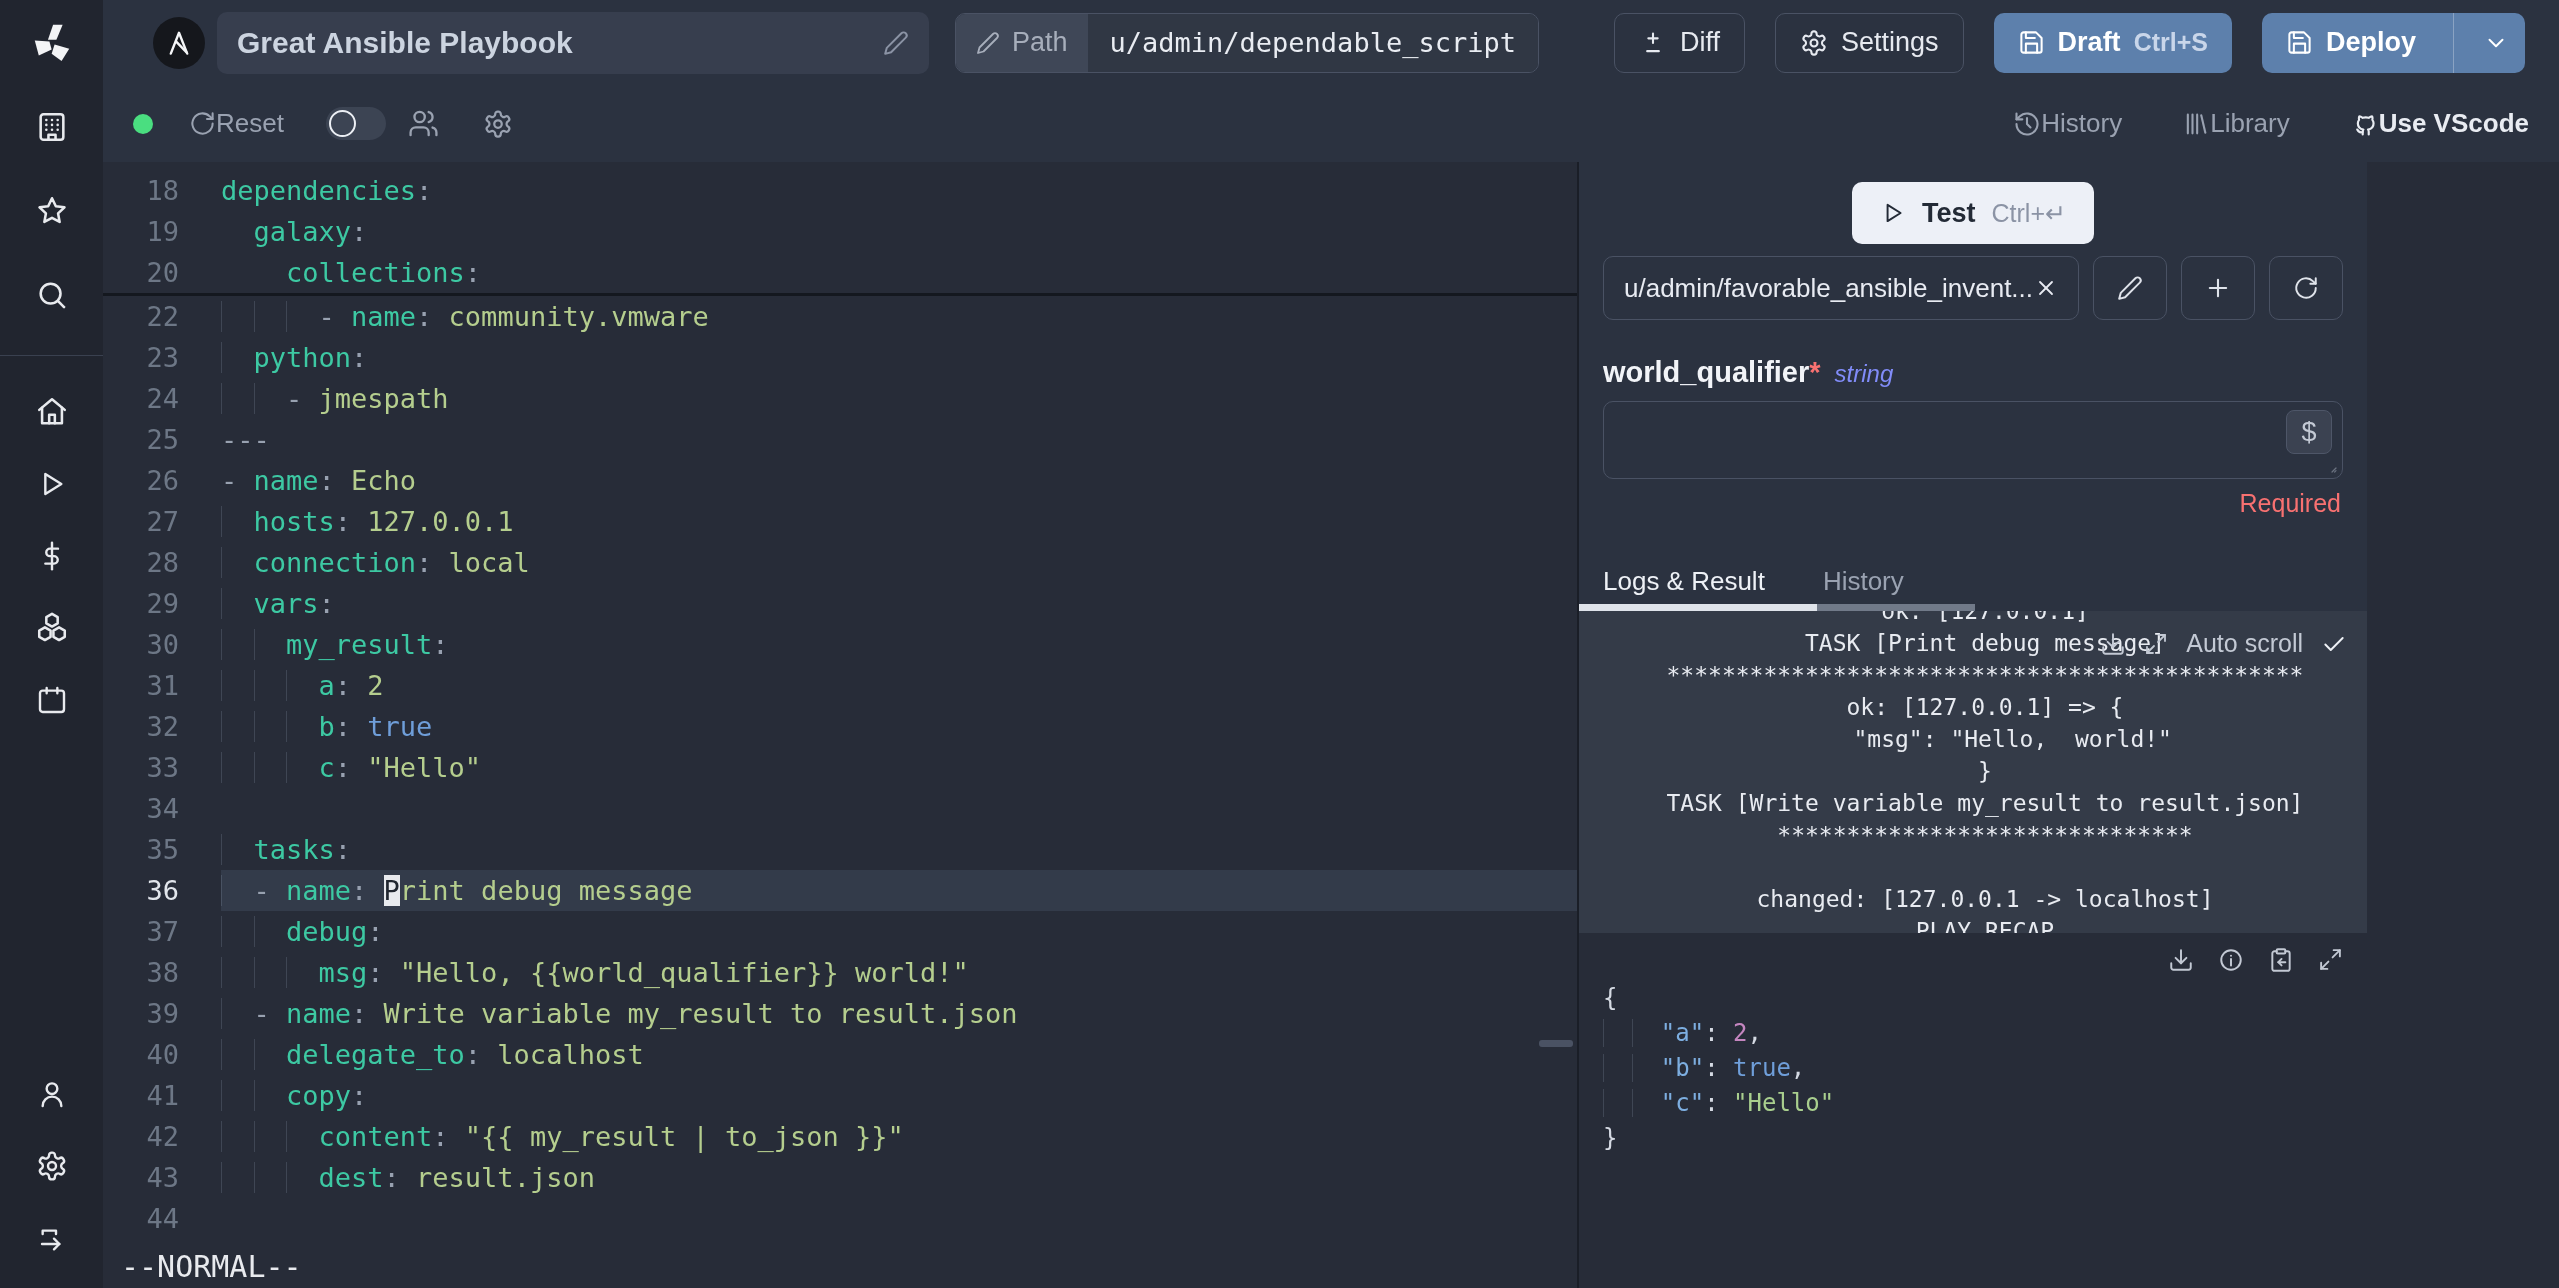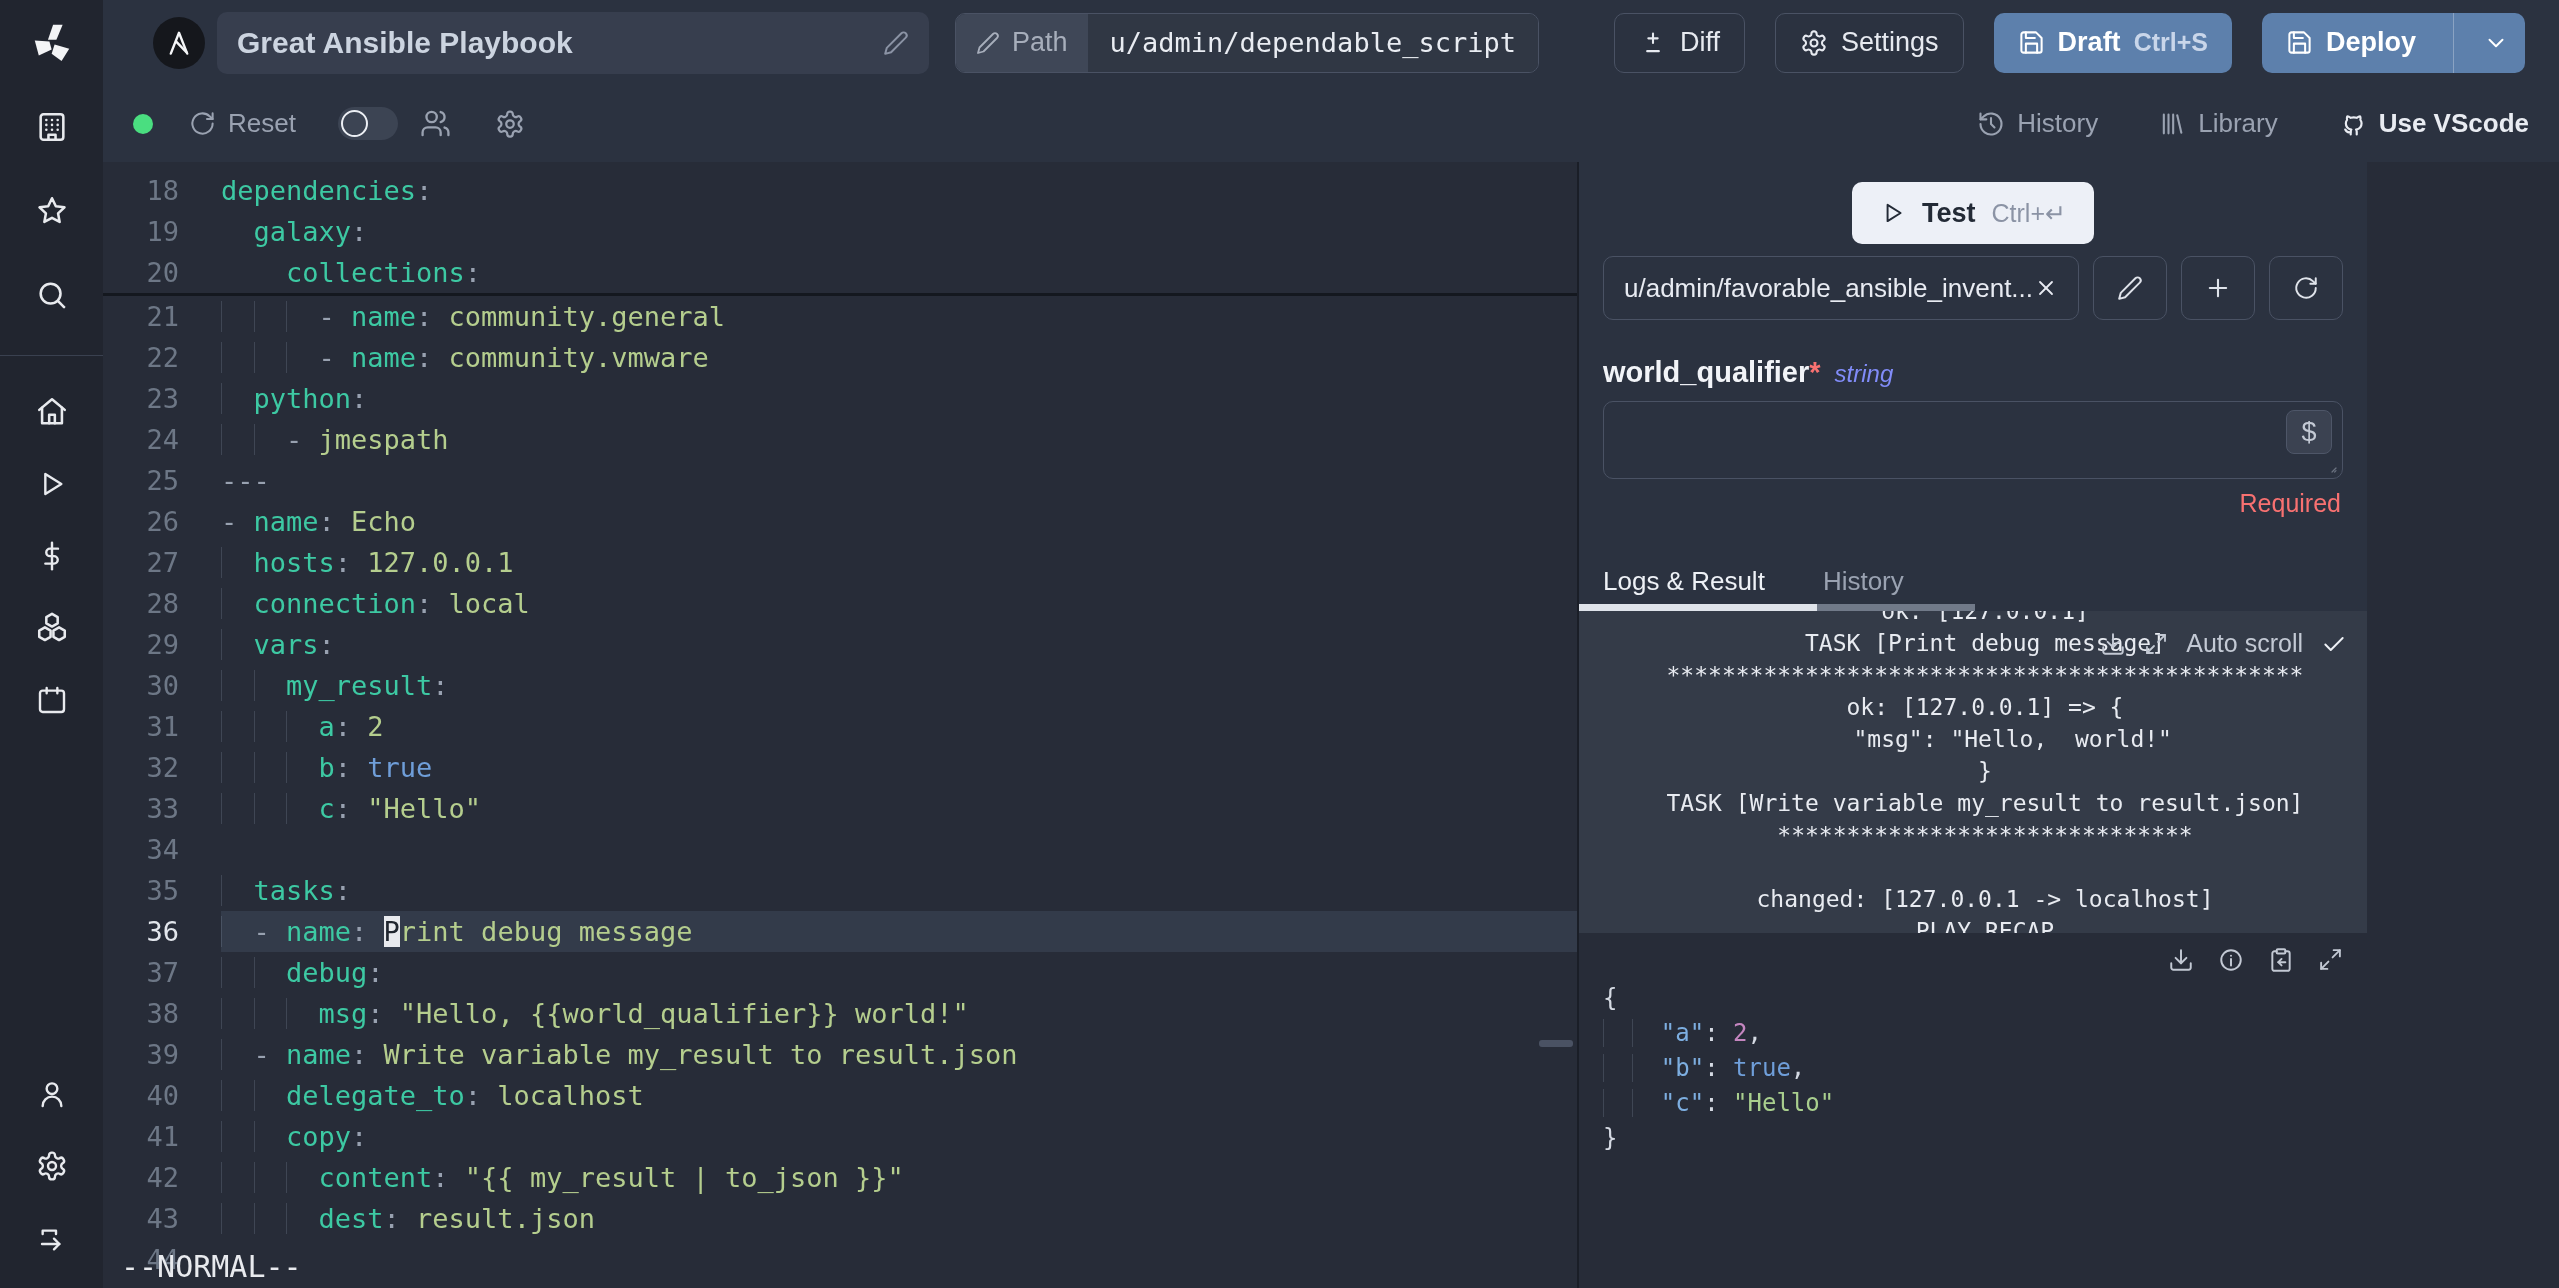--- a/index.html
+++ b/index.html
@@ -50,21 +50,21 @@
   .btn-ghost { border:1px solid #4a5264; background:transparent; color:#e7eaf0; padding:0 24px; }
   .btn-blue { background:#5d80ac; color:#ffffff; padding:0 24px; font-weight:700; }
   .btn .short { font-weight:700; color:#c9d6ea; font-size:25px; }
   .split { padding:0; overflow:hidden; }
   .split .seg-main { display:flex; align-items:center; gap:13px; padding:0 24px; height:100%; }
   .split .seg-div { width:1px; height:100%; background:rgba(255,255,255,.28); }
   .split .seg-chev { width:58px; height:100%; display:flex; align-items:center; justify-content:center; }
 
   .toolbar2 { height:77px; background:#2b3240; display:flex; align-items:center; padding:0 30px 0 30px; }
   .dot { width:20px; height:20px; border-radius:50%; background:var(--green-dot,#4ade80); margin-right:36px; }
-  .t2-item { display:flex; align-items:center; gap:12px; color:#9aa2b1; font-size:26px; cursor:pointer; }
+  .t2-item { display:flex; align-items:center; color:#9aa2b1; font-size:26px; cursor:pointer; }
   .toggle { width:60px; height:33px; background:#3c4453; border-radius:17px; position:relative; margin:0 22px 0 42px; cursor:pointer; }
   .toggle .knob { position:absolute; left:3px; top:3px; width:27px; height:27px; border-radius:50%; border:2.5px solid #eceff4; }
   .t2-right { margin-left:auto; display:flex; align-items:center; gap:60px; }
   .t2-item.strong { color:#e9ecf2; font-weight:600; }
 
   
   .content { position:absolute; top:162px; left:0; width:2456px; height:1126px; display:flex; }
   .editor { width:1474px; height:100%; background:#272c38; position:relative; padding-top:8px; overflow:hidden; }
   .crow { display:flex; height:41px; line-height:41px; font-size:27px; }
   .crow .ln { width:118px; flex:0 0 auto; text-align:right; padding-right:42px; color:#6d7786; font-family:"DejaVu Sans Mono", monospace; }
@@ -393,24 +393,20 @@
           </div>
           <div class="crow sticky">
             <span class="ln">19</span>
             <pre><span class="sg-w">  </span><span class="sg-k">galaxy</span><span class="sg-p">:</span></pre>
           </div>
           <div class="crow sticky stickyEnd">
             <span class="ln">20</span>
             <pre><span class="sg-w">    </span><span class="sg-k">collections</span><span class="sg-p">:</span></pre>
           </div>
           <div class="crow">
-            <span class="ln">21</span>
-            <pre><span class="sg-w">      </span><span class="sg-p">- </span><span class="sg-k">name</span><span class="sg-p">: </span><span class="sg-v">community.general</span></pre>
-          </div>
-          <div class="crow">
             <span class="ln">22</span>
             <pre><span class="sg-w">      </span><span class="sg-p">- </span><span class="sg-k">name</span><span class="sg-p">: </span><span class="sg-v">community.vmware</span></pre>
           </div>
           <div class="crow">
             <span class="ln">23</span>
             <pre><span class="sg-w">  </span><span class="sg-k">python</span><span class="sg-p">:</span></pre>
           </div>
           <div class="crow">
             <span class="ln">24</span>
             <pre><span class="sg-w">    </span><span class="sg-p">- </span><span class="sg-v">jmespath</span></pre>

